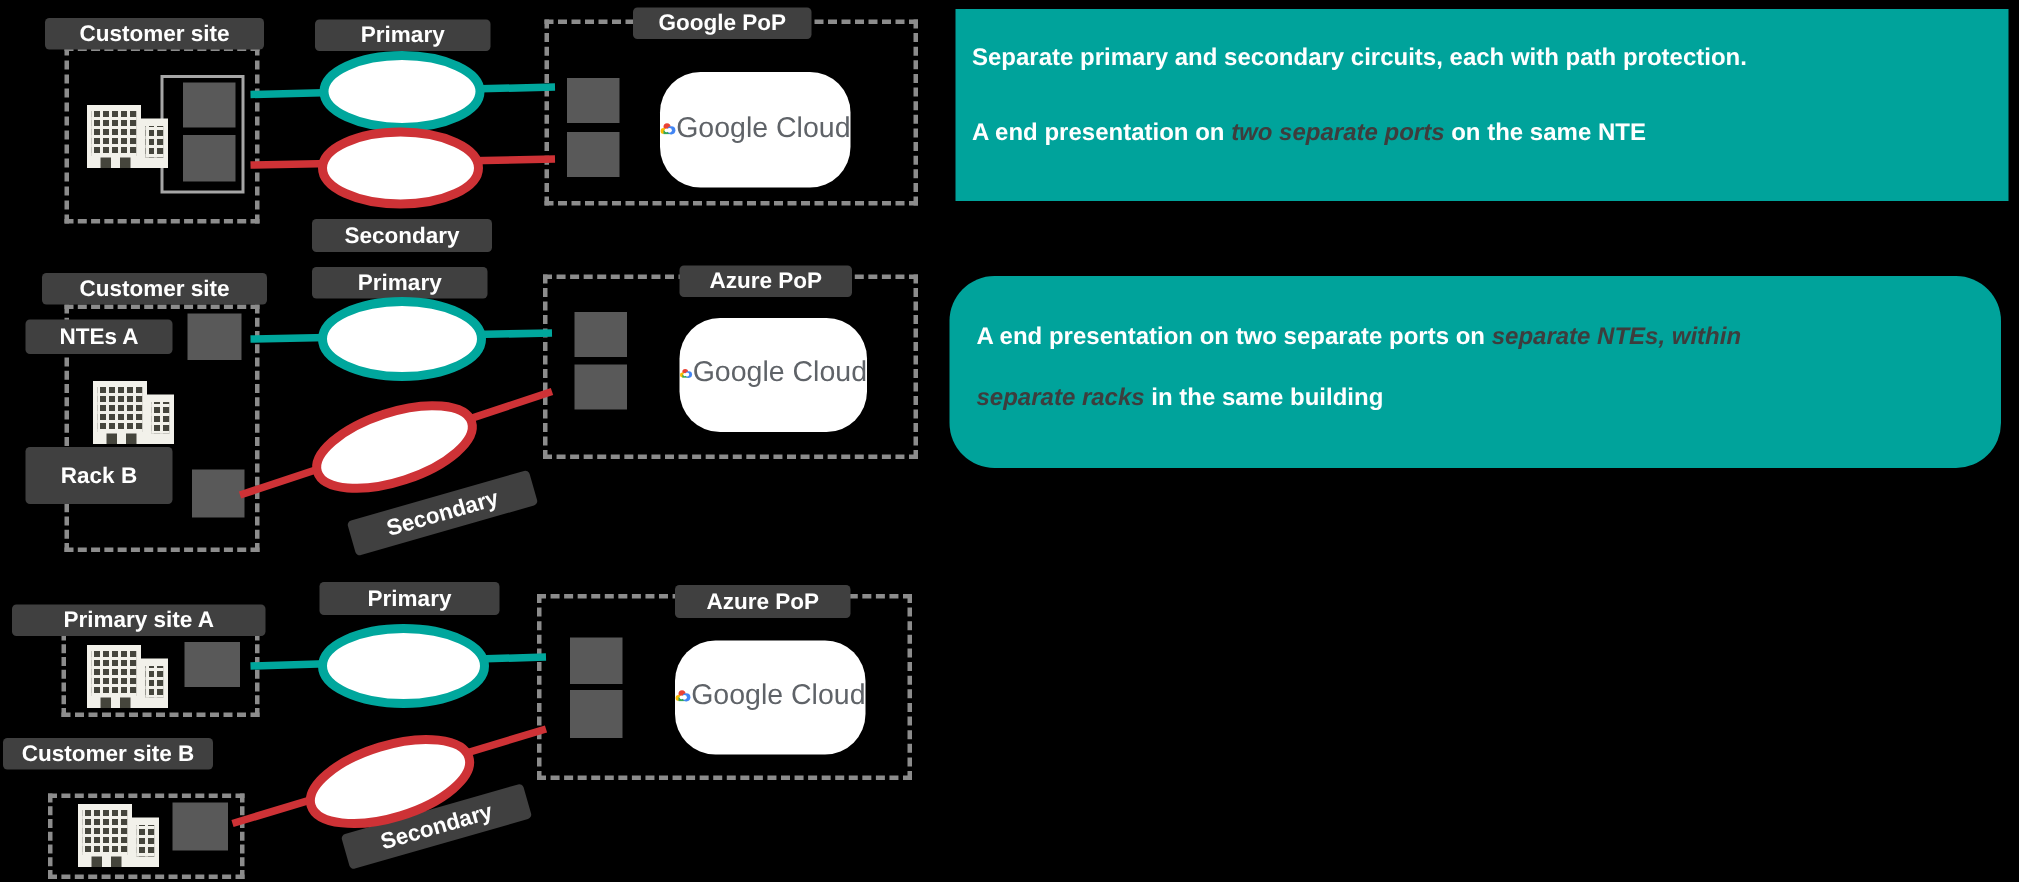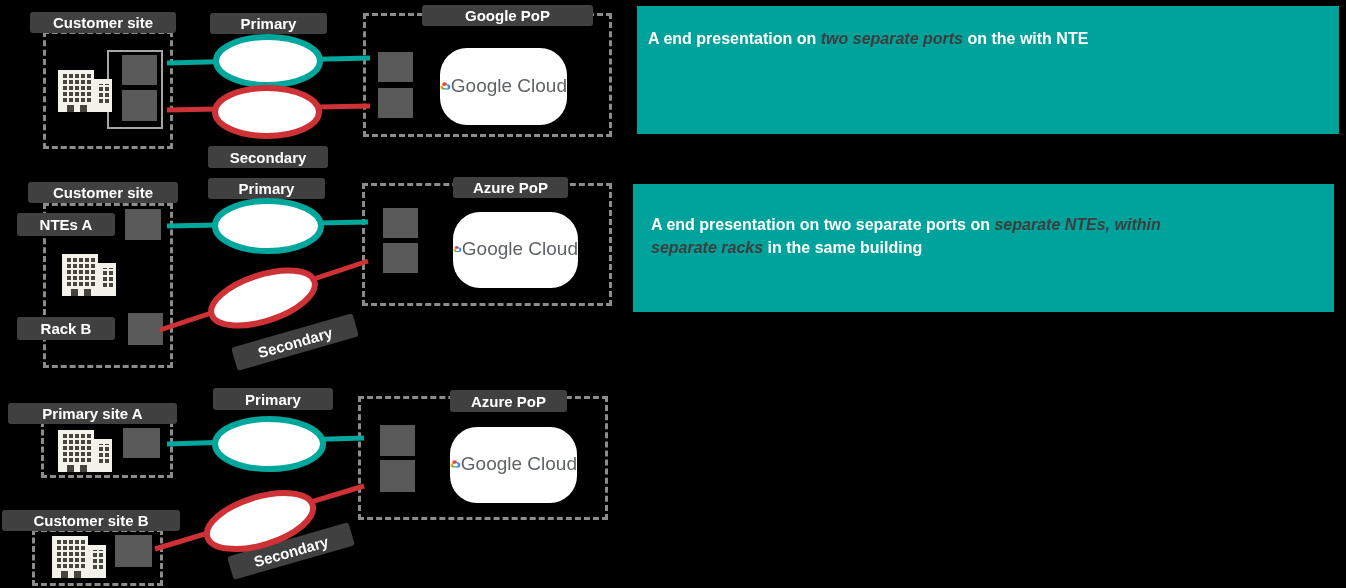--- a/index.html
+++ b/index.html
@@ -60,22 +60,22 @@
   .gc-blue{fill:var(--google-blue,#4285F4);}
 
   
   .panel{
     position:absolute;background:var(--panel-bg,#00A39B);color:var(--panel-text,#fff);
     font-weight:bold;font-size:16px;line-height:21px;
   }
   .panel .hl{color:var(--panel-highlight,#3D3D3D);font-style:italic;}
   #panel1{left:637px;top:6px;width:702px;height:128px;padding:22px 18px 0 11px;}
   #panel1 .intro{margin-bottom:29px;}
-  #panel2{left:633px;top:184px;width:701px;height:128px;padding:30px 20px 0 18px;}
-  #panel2 .l2{margin-top:2px;}
+  #panel2{left:633px;top:184px;width:701px;height:128px;padding:30px 20px 0 18px;border-radius:30px;}
+  #panel2 .l2{margin-top:20px;}
   #panel3{left:641px;top:381px;width:584px;height:125px;padding:52px 14px 0 10px;}
 
   
   #wires{position:absolute;left:0;top:0;pointer-events:none;}
   .wire{stroke-width:5;fill:none;}
   .wire.teal{stroke:var(--teal,#00A79D);}
   .wire.red{stroke:var(--red,#CE3236);}
   .circ{fill:#fff;stroke-width:6;}
   .circ.teal{stroke:var(--teal,#00A79D);}
   .circ.red{stroke:var(--red,#CE3236);}
@@ -95,21 +95,21 @@
       </div>
     <div class="annex">
         <div class="awin"></div>
       </div>
   </div>
   <div class="chip" style="left:30px;top:12px;width:146px;height:21px;">Customer site</div>
   <div class="chip" style="left:210px;top:13px;width:117px;height:21px;">Primary</div>
   <div class="chip" style="left:208px;top:146px;width:120px;height:22px;">Secondary</div>
 
   <div class="dashed" style="left:363px;top:13px;width:249px;height:124px;"></div>
-  <div class="chip" style="left:422px;top:5px;width:171px;height:21px;">Google PoP</div>
+  <div class="chip" style="left:422px;top:5px;width:119px;height:21px;">Google PoP</div>
   <div class="port" style="left:378px;top:52px;width:35px;height:30px;"></div>
   <div class="port" style="left:378px;top:88px;width:35px;height:30px;"></div>
   <div class="logobox" style="left:440px;top:48px;width:127px;height:77px;">
     <svg viewBox="0 0 60 46" width="46" height="38">
       <circle cx="26" cy="15" r="13" class="gc-red"></circle>
       <circle cx="13" cy="30" r="11" class="gc-yellow"></circle>
       <rect x="13" y="28" width="30" height="14" class="gc-green"></rect>
       <circle cx="42" cy="28" r="15" class="gc-blue"></circle>
       <circle cx="24" cy="28" r="7" fill="#fff"></circle>
       <circle cx="35" cy="28" r="9" fill="#fff"></circle>
@@ -123,21 +123,21 @@
   <div class="chip" style="left:17px;top:213px;width:98px;height:23px;">NTEs A</div>
   <div class="port" style="left:125px;top:209px;width:36px;height:31px;"></div>
   <div class="bldg" style="left:60px;top:250px;">
     <div class="main">
         <div class="win"></div>
       </div>
     <div class="annex">
         <div class="awin"></div>
       </div>
   </div>
-  <div class="chip" style="left:17px;top:317px;width:98px;height:23px;">Rack B</div>
+  <div class="chip" style="left:17px;top:298px;width:98px;height:38px;">Rack B</div>
   <div class="port" style="left:128px;top:313px;width:35px;height:32px;"></div>
   <div class="chip" style="left:208px;top:178px;width:117px;height:21px;">Primary</div>
   <div class="chip rot" style="left:232px;top:330px;width:126px;height:24px;">Secondary</div>
 
   <div class="dashed" style="left:362px;top:183px;width:250px;height:123px;"></div>
   <div class="chip" style="left:453px;top:177px;width:115px;height:21px;">Azure PoP</div>
   <div class="port" style="left:383px;top:208px;width:35px;height:30px;"></div>
   <div class="port" style="left:383px;top:243px;width:35px;height:30px;"></div>
   <div class="logobox" style="left:453px;top:212px;width:125px;height:76px;">
     <svg viewBox="0 0 60 46" width="46" height="38">
@@ -159,21 +159,21 @@
         <div class="win"></div>
       </div>
     <div class="annex">
         <div class="awin"></div>
       </div>
   </div>
   <div class="port" style="left:123px;top:428px;width:37px;height:30px;"></div>
   <div class="chip" style="left:213px;top:388px;width:120px;height:22px;">Primary</div>
 
   <div class="dashed" style="left:32px;top:529px;width:131px;height:57px;"></div>
-  <div class="chip" style="left:2px;top:510px;width:178px;height:21px;">Customer site B</div>
+  <div class="chip" style="left:2px;top:492px;width:140px;height:21px;">Customer site B</div>
   <div class="bldg" style="left:50px;top:532px;">
     <div class="main">
         <div class="win"></div>
       </div>
     <div class="annex">
         <div class="awin"></div>
       </div>
   </div>
   <div class="port" style="left:115px;top:535px;width:37px;height:32px;"></div>
   <div class="chip rot" style="left:228px;top:539px;width:126px;height:24px;">Secondary</div>
@@ -189,21 +189,22 @@
       <rect x="13" y="28" width="30" height="14" class="gc-green"></rect>
       <circle cx="42" cy="28" r="15" class="gc-blue"></circle>
       <circle cx="24" cy="28" r="7" fill="#fff"></circle>
       <circle cx="35" cy="28" r="9" fill="#fff"></circle>
       <rect x="24" y="24" width="11" height="7" fill="#fff"></rect>
     </svg>
     <div class="wordmark">Google Cloud</div>
   </div>
 
   <div class="panel" id="panel1">
-    <div><span>A end presentation on </span><span class="hl">two separate ports</span><span> on the with NTE</span></div>
+    <div class="intro">Separate primary and secondary circuits, each with path protection.</div>
+    <div><span>A end presentation on </span><span class="hl">two separate ports</span><span> on the same NTE</span></div>
   </div>
   <div class="panel" id="panel2">
     <div><span>A end presentation on two separate ports on </span><span class="hl">separate NTEs, within</span></div>
     <div class="l2"><span class="hl">separate racks</span><span> in the same building</span></div>
   </div>
 
   <svg id="wires" width="1346" height="588">
 
     <line class="wire teal" x1="167" y1="63" x2="370" y2="58"></line>
     <line class="wire red" x1="167" y1="110" x2="370" y2="106"></line>

